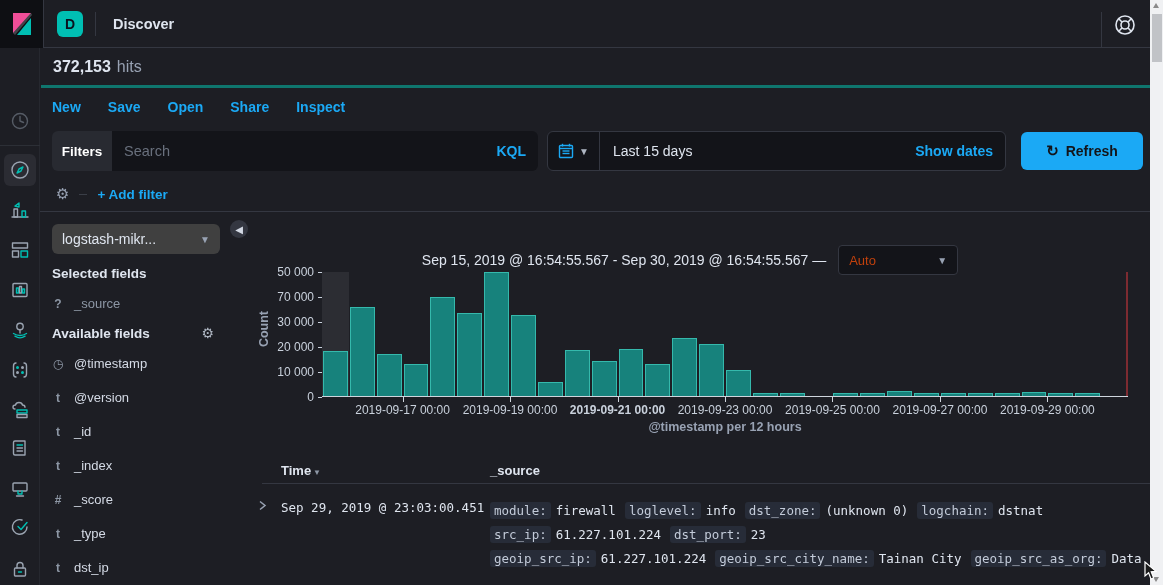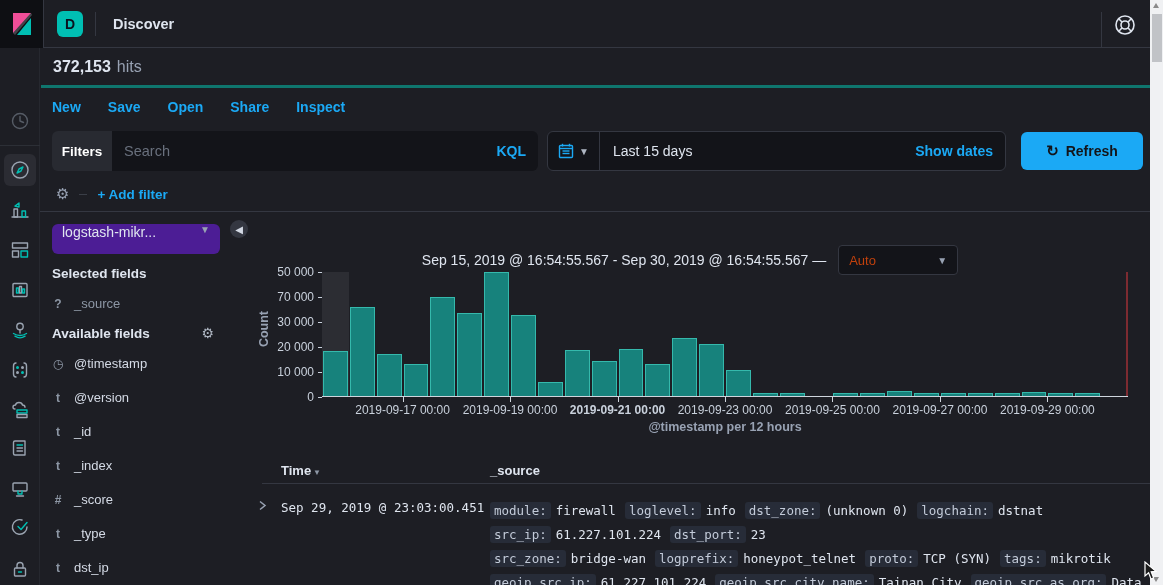--- a/index.html
+++ b/index.html
@@ -52,21 +52,21 @@
   #refresh-icon { font-size:15px; font-weight:bold; }
 
   #addfilter-row { left:56px; top:185px; display:flex; align-items:center; gap:10px; }
   #filter-gear { color:#98a2b3; font-size:15px; }
   #addfilter-divider { width:8px; height:1px; background:#3a3e47; }
   #add-filter-link { color:#1ba9f5; font-size:13.5px; font-weight:600; text-decoration:none; }
   #header-bottom-border { left:40px; top:211px; width:1110px; height:1px; background:#343741; }
 
   
   #sidebar { left:41px; top:212px; width:187px; height:373px; }
-  #index-pattern-btn { position:absolute; left:11px; top:12px; width:168px; height:30px; background:#4c1d95; border-radius:6px; display:flex; padding:0 10px;gap:12px; }
+  #index-pattern-btn { position:absolute; left:11px; top:12px; width:168px; height:30px; background:#404040; border-radius:6px; display:flex; align-items:center; padding:0 10px;gap:12px; }
   #index-pattern-label { flex:1; font-size:14px; color:#dfe5ef; white-space:nowrap; overflow:hidden; }
   .sel-chevron { color:#98a2b3; font-size:10px; }
   .side-heading { position:absolute; left:11px; font-weight:bold; font-size:13.5px; color:#dfe5ef; }
   #gear-available { position:absolute; right:14px; color:#aeb6c2; font-size:14px; }
   .field-row { position:absolute; left:11px; display:flex; align-items:center; gap:10px; font-size:13px; color:#d4dae5; }
   .field-type { width:12px; text-align:center; color:#8d97a5; font-weight:bold; font-size:12px; }
 
   
   #collapse-btn { left:230px; top:220px; width:18px; height:18px; background:#343741; border-radius:50%; color:#d4dae5; font-size:10px; display:flex; align-items:center; justify-content:center; }
   #chart-header { left:250px; top:221px; width:880px; height:30px; display:flex; align-items:center; justify-content:center; gap:12px;margin-top:24px; }
@@ -409,26 +409,20 @@
       <span class="src-pair"><span class="src-k">module:</span><span class="src-v">firewall</span></span>
       <span class="src-pair"><span class="src-k">loglevel:</span><span class="src-v">info</span></span>
       <span class="src-pair"><span class="src-k">dst_zone:</span><span class="src-v">(unknown 0)</span></span>
       <span class="src-pair"><span class="src-k">logchain:</span><span class="src-v">dstnat</span></span>
     </div>
     <div class="src-line">
       <span class="src-pair"><span class="src-k">src_ip:</span><span class="src-v">61.227.101.224</span></span>
       <span class="src-pair"><span class="src-k">dst_port:</span><span class="src-v">23</span></span>
     </div>
     <div class="src-line">
-      <span class="src-pair"><span class="src-k">src_zone:</span><span class="src-v">bridge-wan</span></span>
-      <span class="src-pair"><span class="src-k">logprefix:</span><span class="src-v">honeypot_telnet</span></span>
-      <span class="src-pair"><span class="src-k">proto:</span><span class="src-v">TCP (SYN)</span></span>
-      <span class="src-pair"><span class="src-k">tags:</span><span class="src-v">mikrotik</span></span>
-    </div>
-    <div class="src-line">
       <span class="src-pair"><span class="src-k">geoip_src_ip:</span><span class="src-v">61.227.101.224</span></span>
       <span class="src-pair"><span class="src-k">geoip_src_city_name:</span><span class="src-v">Tainan City</span></span>
       <span class="src-pair"><span class="src-k">geoip_src_as_org:</span><span class="src-v">Data</span></span>
     </div>
   </div>
 
 <div id="scrollbar" class="abs">
   <div id="scroll-up-arrow"></div>
   <div id="scroll-thumb"></div>
   <div id="scroll-down-arrow"></div>

